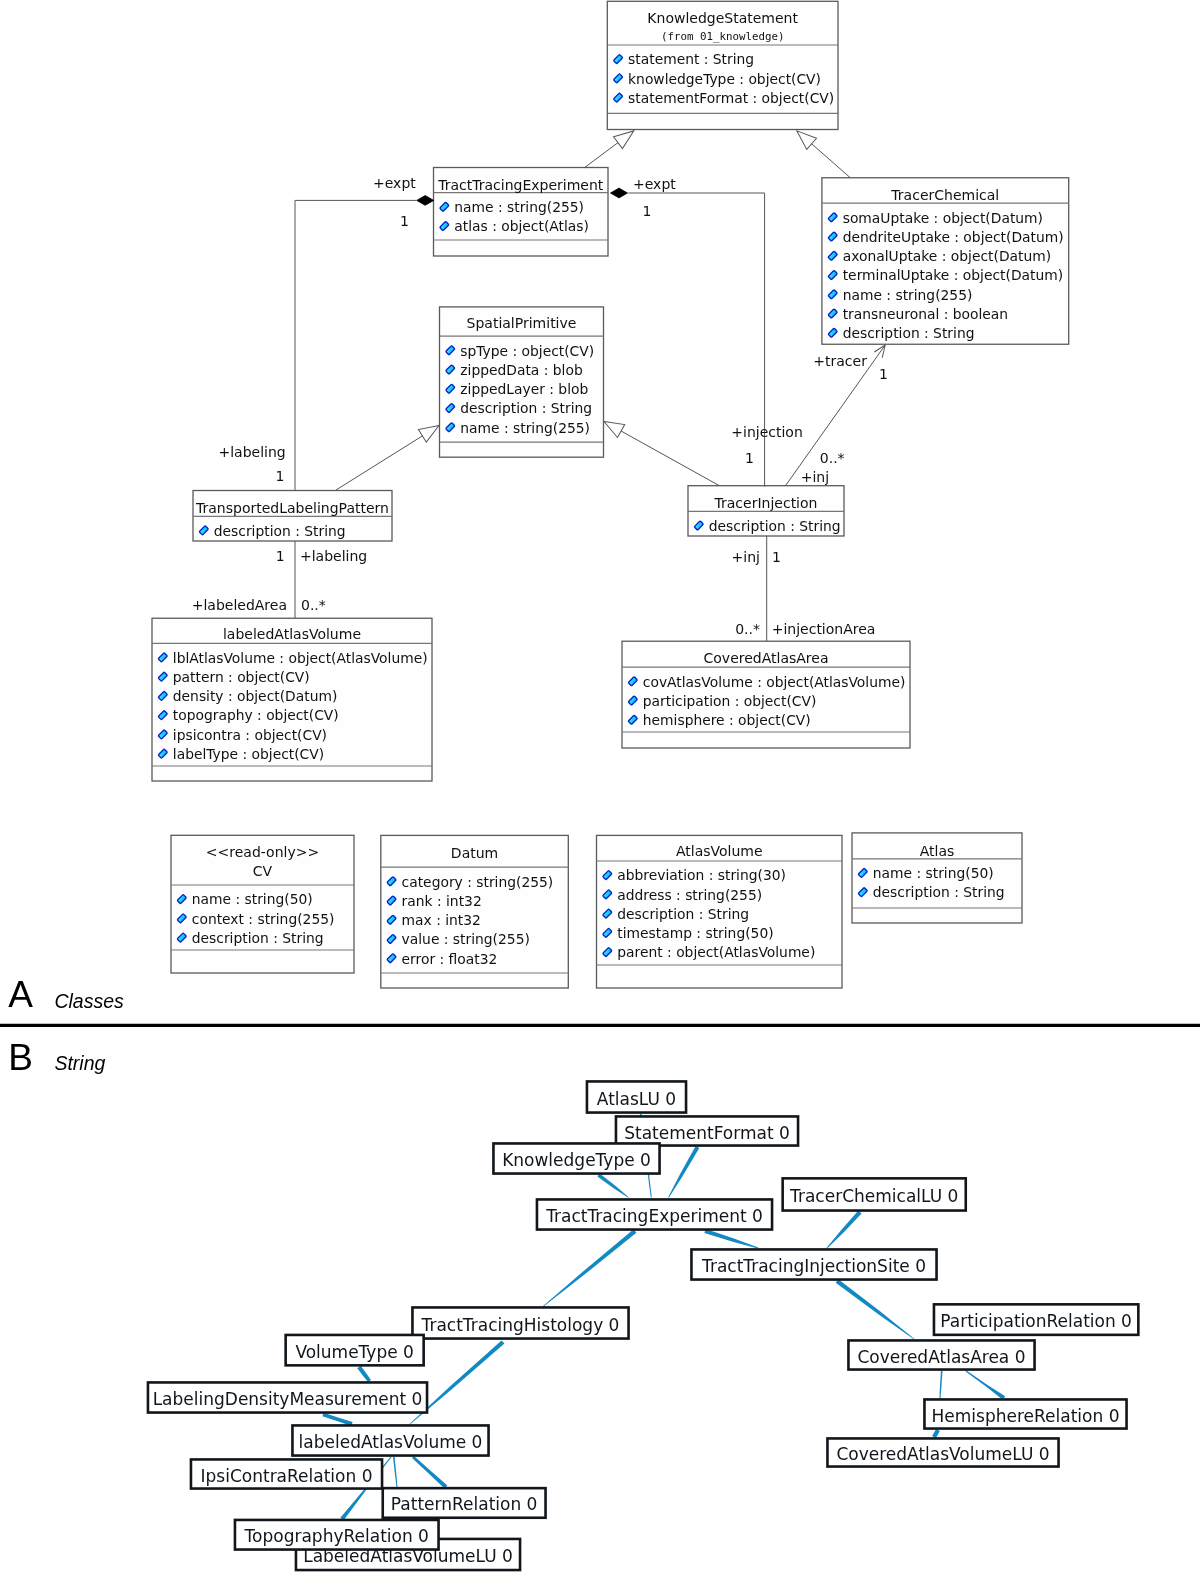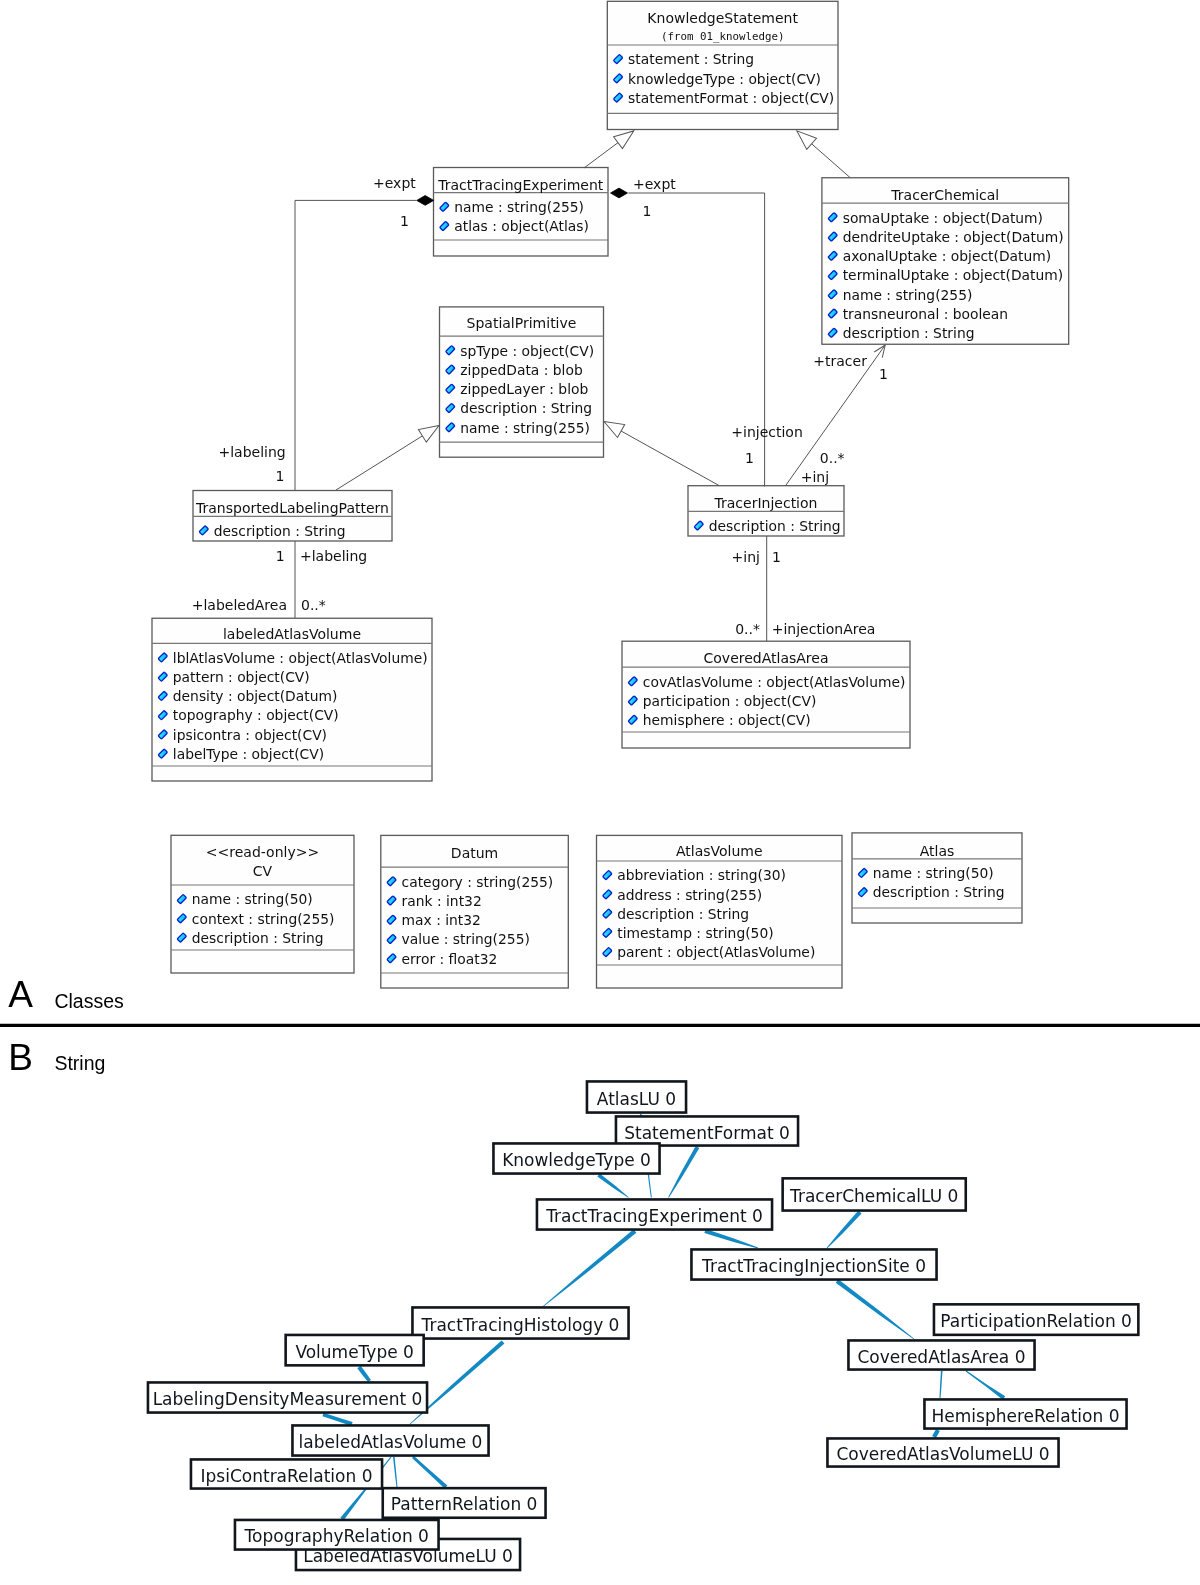--- a/index.html
+++ b/index.html
@@ -20,21 +20,21 @@
   .diamond{fill:#000;stroke:#000;stroke-width:0.8;}
   .divider{stroke:#000;stroke-width:3.4;}
   .obj-box{fill:#fff;stroke:#10161c;stroke-width:2.6;}
   .obj-lbl{font-size:17px;fill:#10161c;text-anchor:middle;}
   .panel-caption{position:absolute;left:0;white-space:nowrap;}
   #caption-a{top:976px;}
   #caption-b{top:1038.5px;}
   .pc-letter{position:absolute;left:8.2px;top:0;font-size:37px;line-height:37px;
              font-family:"Liberation Sans",sans-serif;color:#000;}
   .pc-title{position:absolute;left:54.4px;top:15.5px;font-size:19.5px;line-height:19.5px;
-            font-family:"Liberation Sans",sans-serif;color:#000;}
+            font-style:italic;font-family:"Liberation Sans",sans-serif;color:#000;}
 </style>
 </head>
 <body>
 
 <div id="page">
   <svg id="canvas" viewBox="0 0 1200 1585" xmlns="http://www.w3.org/2000/svg">
       <defs>
         <linearGradient id="attrGrad" x1="0" y1="0" x2="1" y2="1">
           <stop offset="0%" stop-color="#55e6ff"></stop>
           <stop offset="55%" stop-color="#16cdf8"></stop>

